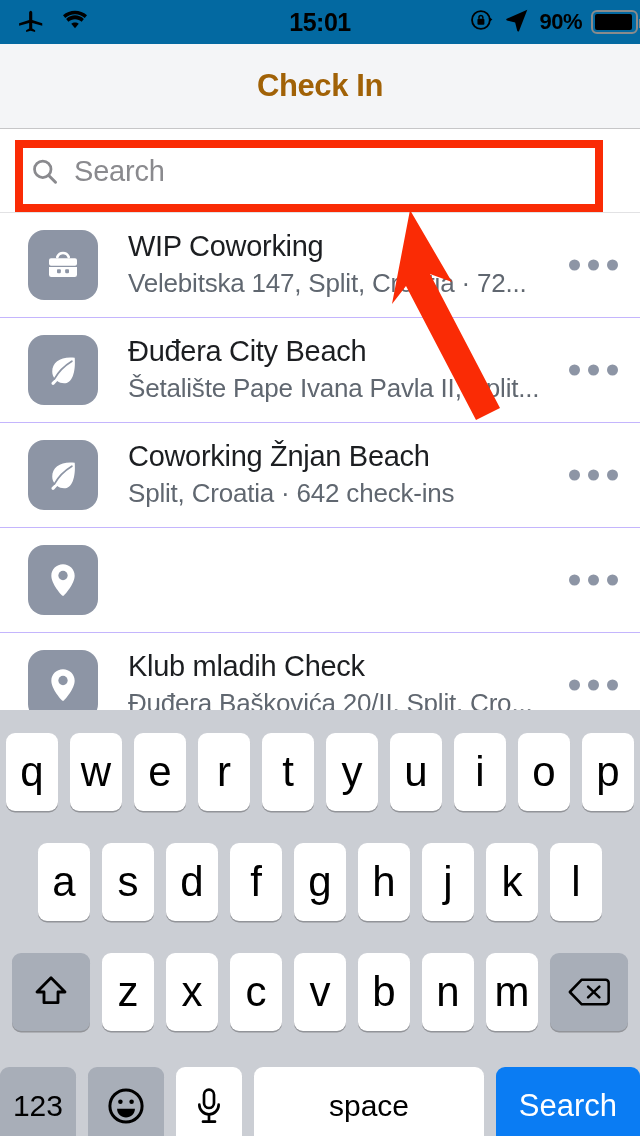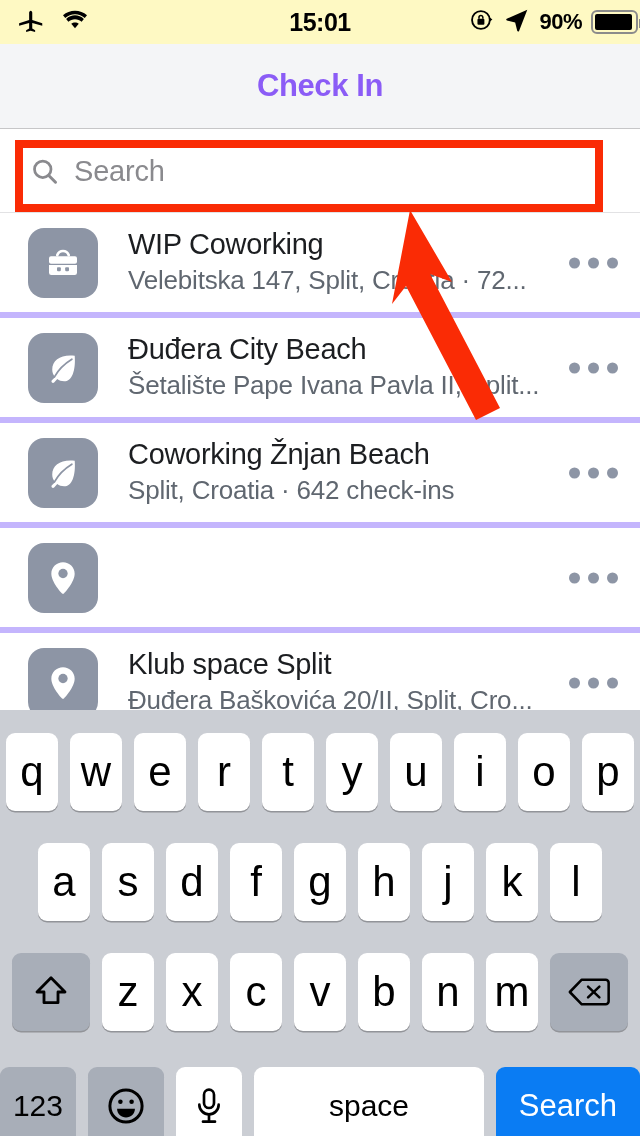--- a/index.html
+++ b/index.html
@@ -21,21 +21,21 @@
     background: #ffffff;
     overflow: hidden;
   }
 
   
   .status-bar {
     position: absolute;
     top: 0; left: 0;
     width: 640px;
     height: 44px;
-    background: #fef9c3;
+    background: #0369a1;
     display: flex;
     align-items: center;
   }
   .status-left {
     position: absolute;
     left: 16px;
     display: flex;
     align-items: center;
     gap: 14px;
   }
@@ -109,21 +109,21 @@
     cursor: pointer;
   }
   .nav-title {
     position: absolute;
     left: 0; right: 0;
     top: 50%;
     transform: translateY(-50%);
     text-align: center;
     font-size: 31px;
     font-weight: bold;
-    color: #8b5cf6;
+    color: #a16207;
     letter-spacing: -0.4px;
   }
 
   
   .search-wrap {
     position: absolute;
     top: 130px; left: 0;
     width: 640px;
     height: 83px;
     background: #ffffff;
@@ -158,21 +158,21 @@
     background: #ffffff;
     overflow: hidden;
   }
   .row {
     position: relative;
     height: 105px;
     box-sizing: border-box;
     display: flex;
     align-items: center;
     padding: 0 0 0 28px;
-    border-bottom: 6px solid #c4b5fd;
+    border-bottom: 1px solid #c4b5fd;
   }
   .row-icon {
     width: 70px; height: 70px;
     border-radius: 16px;
     background: #8D95A5;
     flex: 0 0 auto;
     display: flex;
     align-items: center;
     justify-content: center;
   }
@@ -436,21 +436,21 @@
     </div>
 
     <div class="row">
       <div class="row-icon">
         <svg width="40" height="40" viewBox="0 0 24 24">
           <path d="M12 2.6c-3.9 0-7 3-7 6.8 0 5 6 11.4 6.3 11.7.4.4 1 .4 1.4 0C13 20.8 19 14.4 19 9.4c0-3.8-3.1-6.8-7-6.8z" fill="#fff"></path>
           <circle cx="12" cy="9.3" r="2.8" fill="#8D95A5"></circle>
         </svg>
       </div>
       <div class="row-text">
-        <div class="row-title">Klub space Split</div>
+        <div class="row-title">Klub mladih Check</div>
         <div class="row-sub">Đuđera Baškovića 20/II, Split, Cro...</div>
       </div>
       <div class="row-more">
           <i></i>
           <i></i>
           <i></i>
         </div>
     </div>
 
   </div>

